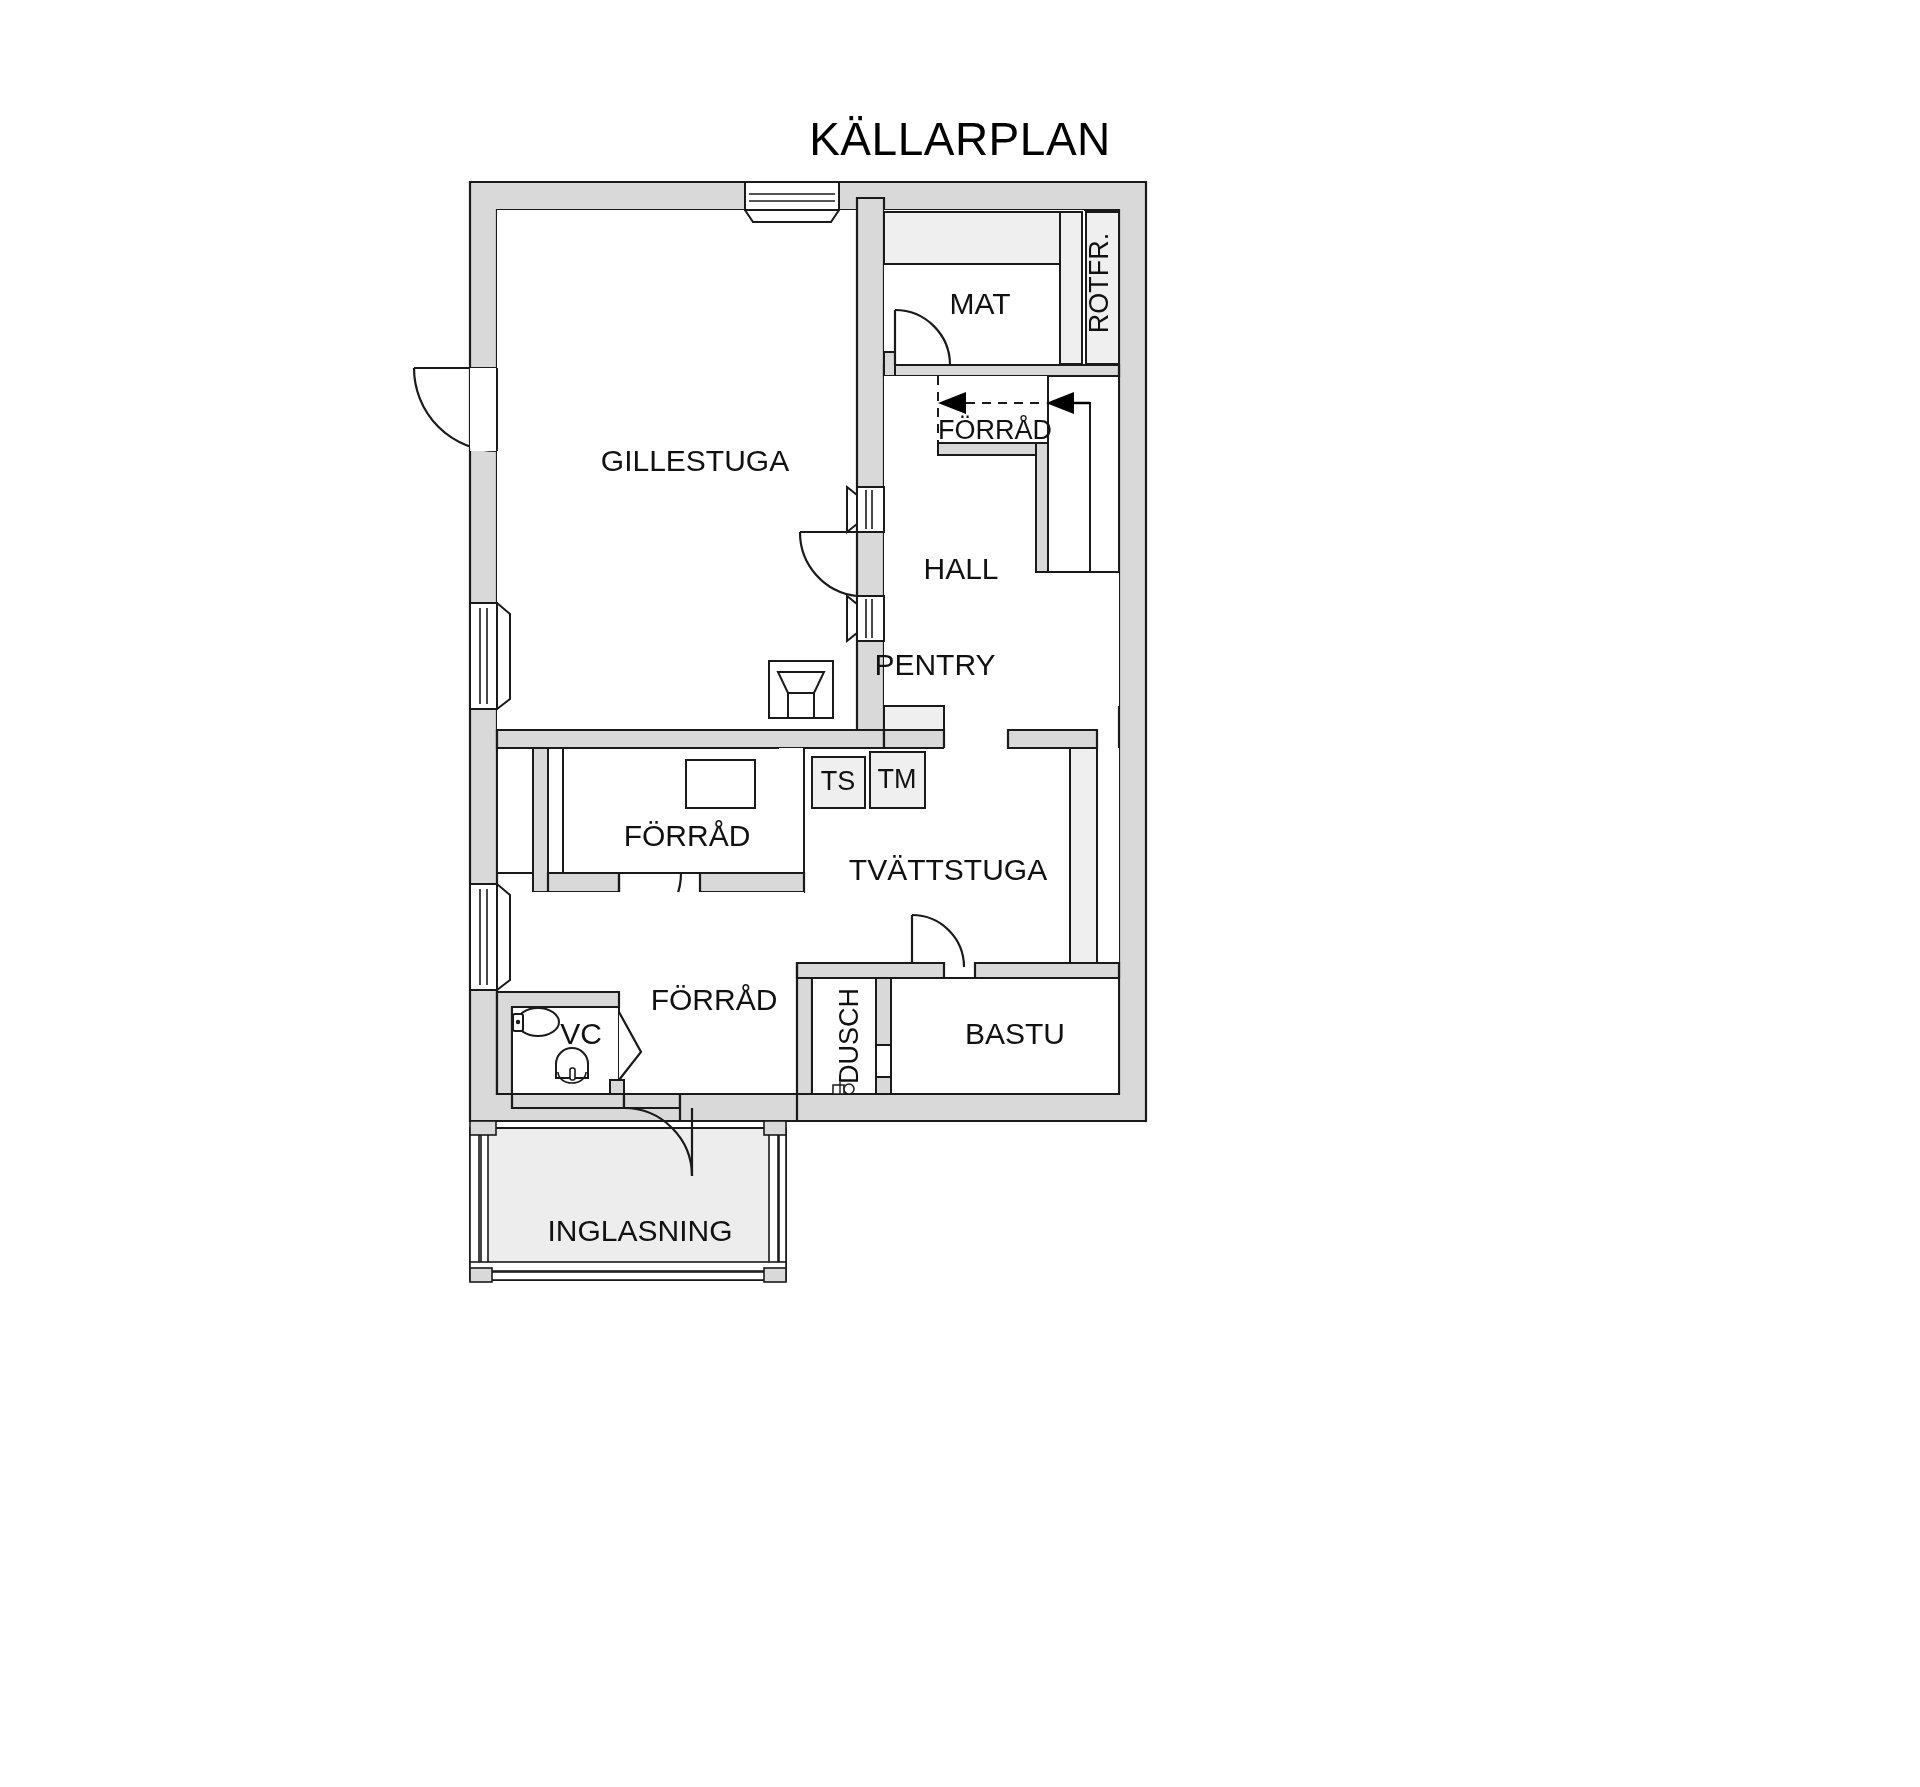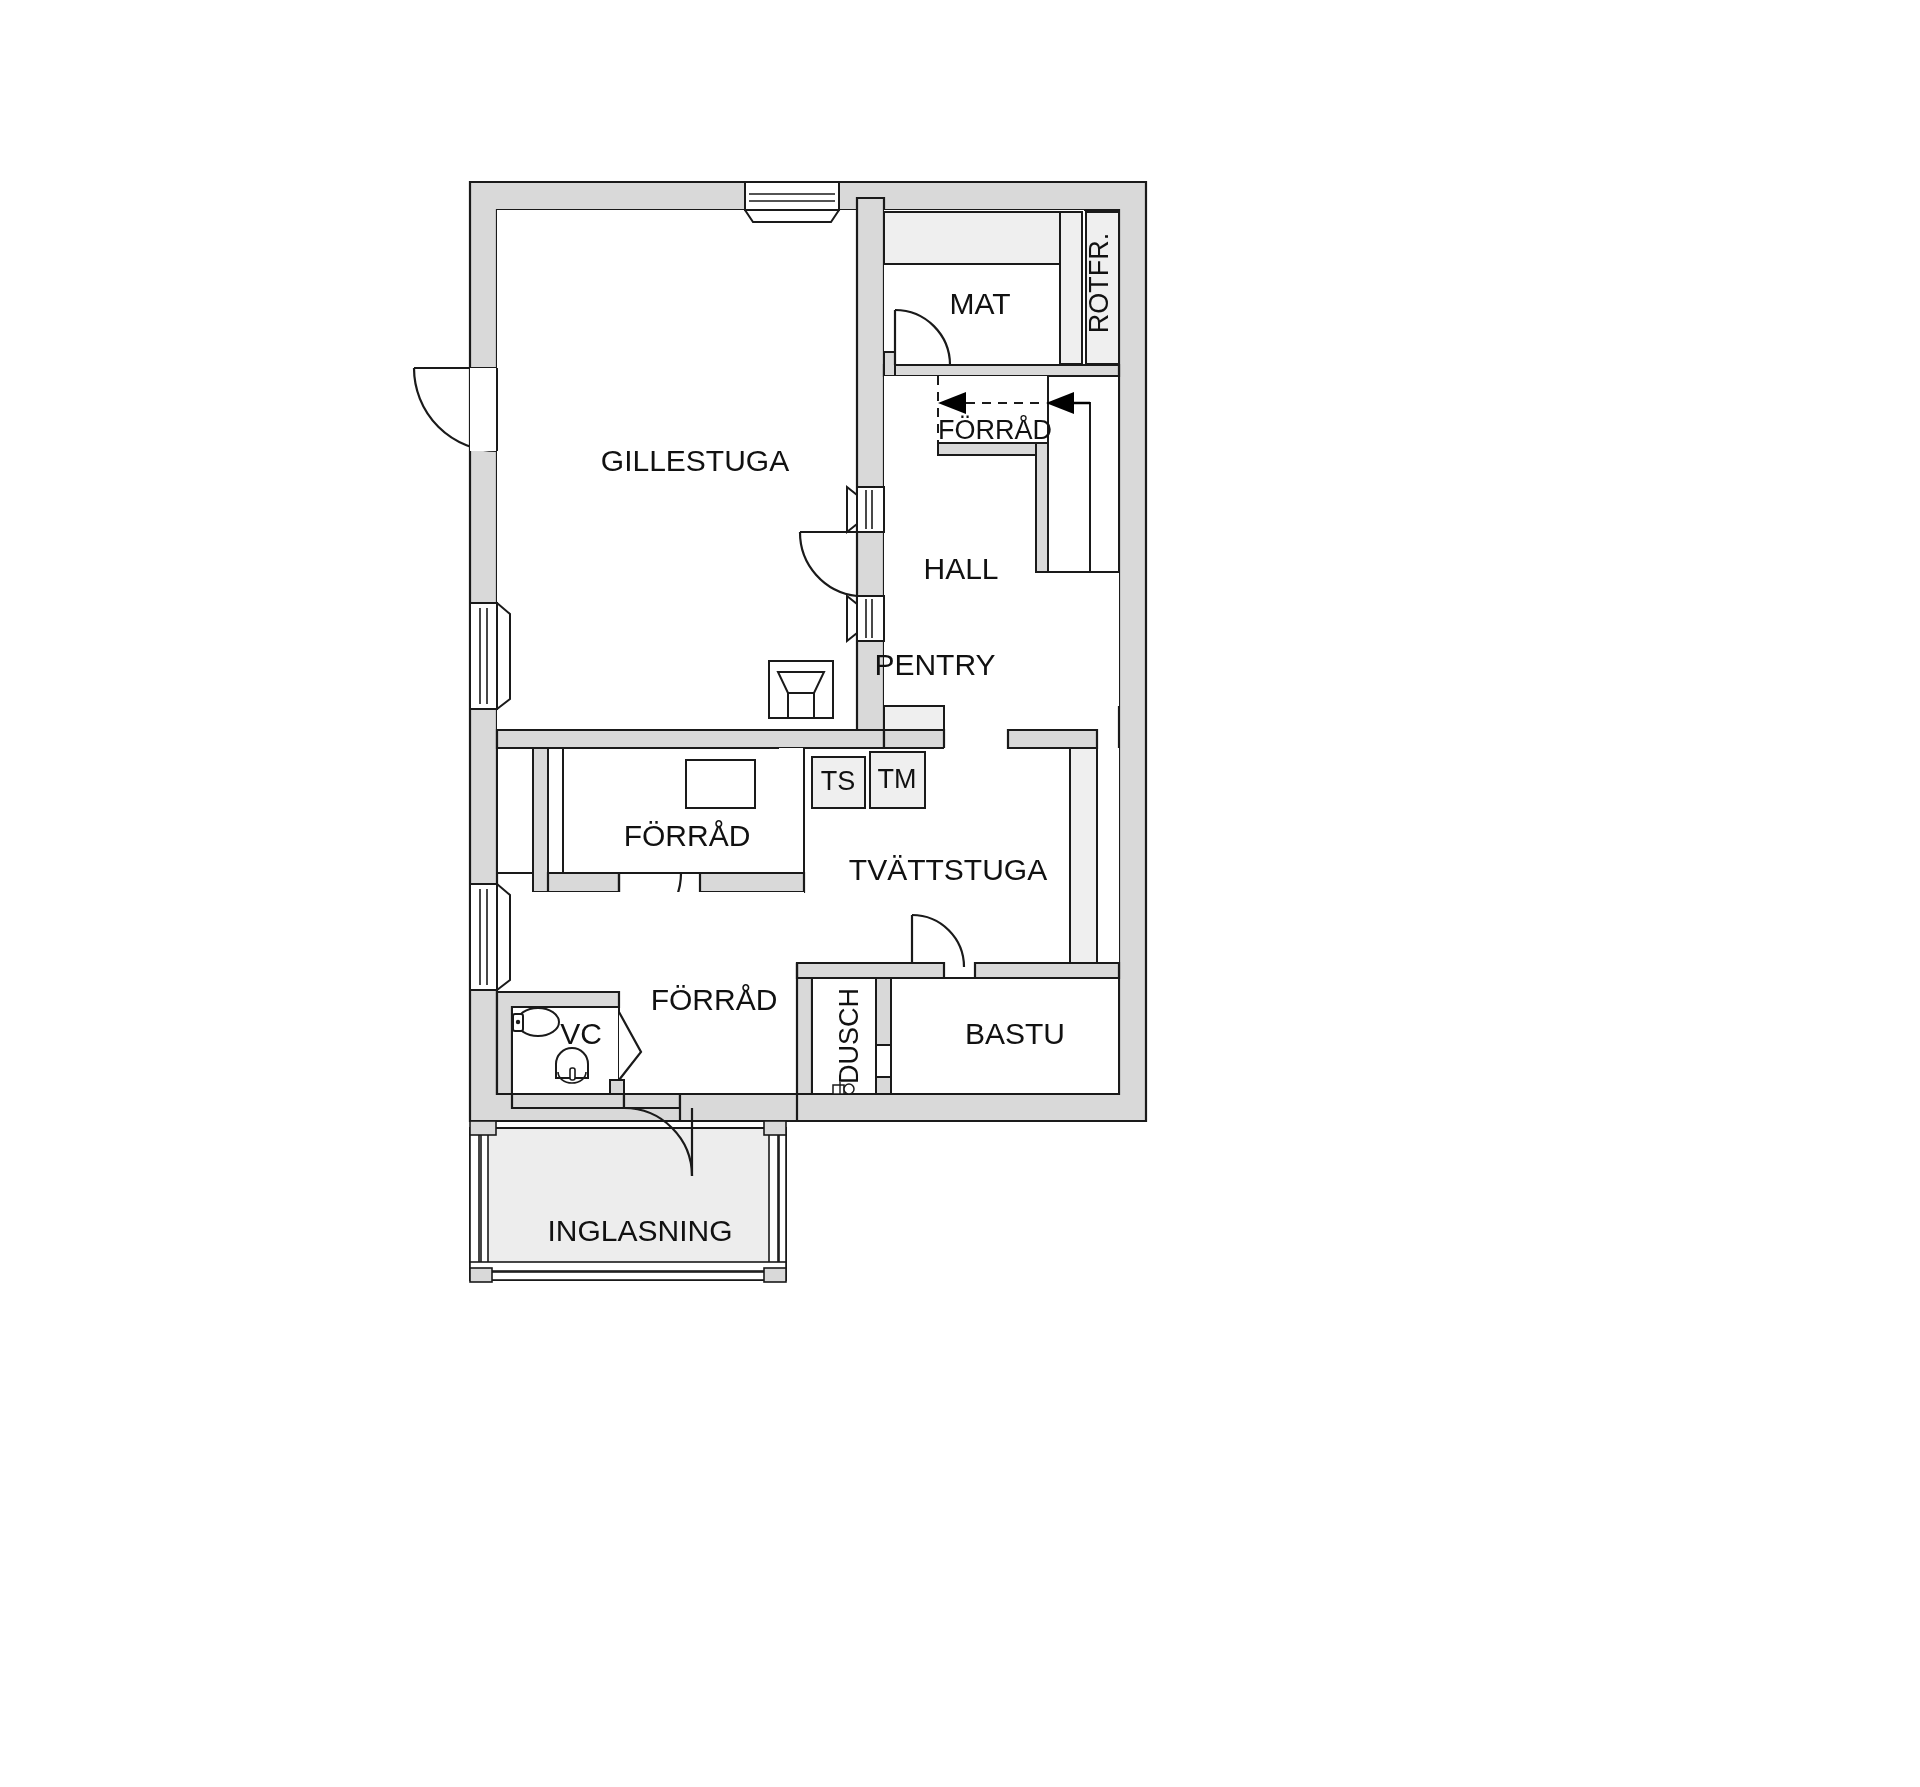--- a/index.html
+++ b/index.html
@@ -52,20 +52,21 @@
     fill: #111111;
     text-anchor: middle;
     dominant-baseline: middle;
   }
 </style>
 </head>
 <body>
 
 <div id="plan-root">
 
+  <div id="plan-title">KÄLLARPLAN</div>
 
   <svg id="plan-svg" width="1920" height="1787" viewBox="0 0 1920 1787">
 
     <g>
 
       <path d="M 470 182 L 1146 182 L 1146 1121 L 470 1121 Z
                M 497 210 L 1119 210 L 1119 1094 L 497 1094 Z" fill="#d9d9d9" stroke="#1a1a1a" stroke-width="2.2" fill-rule="evenodd"></path>
     </g>
 
     <g>

